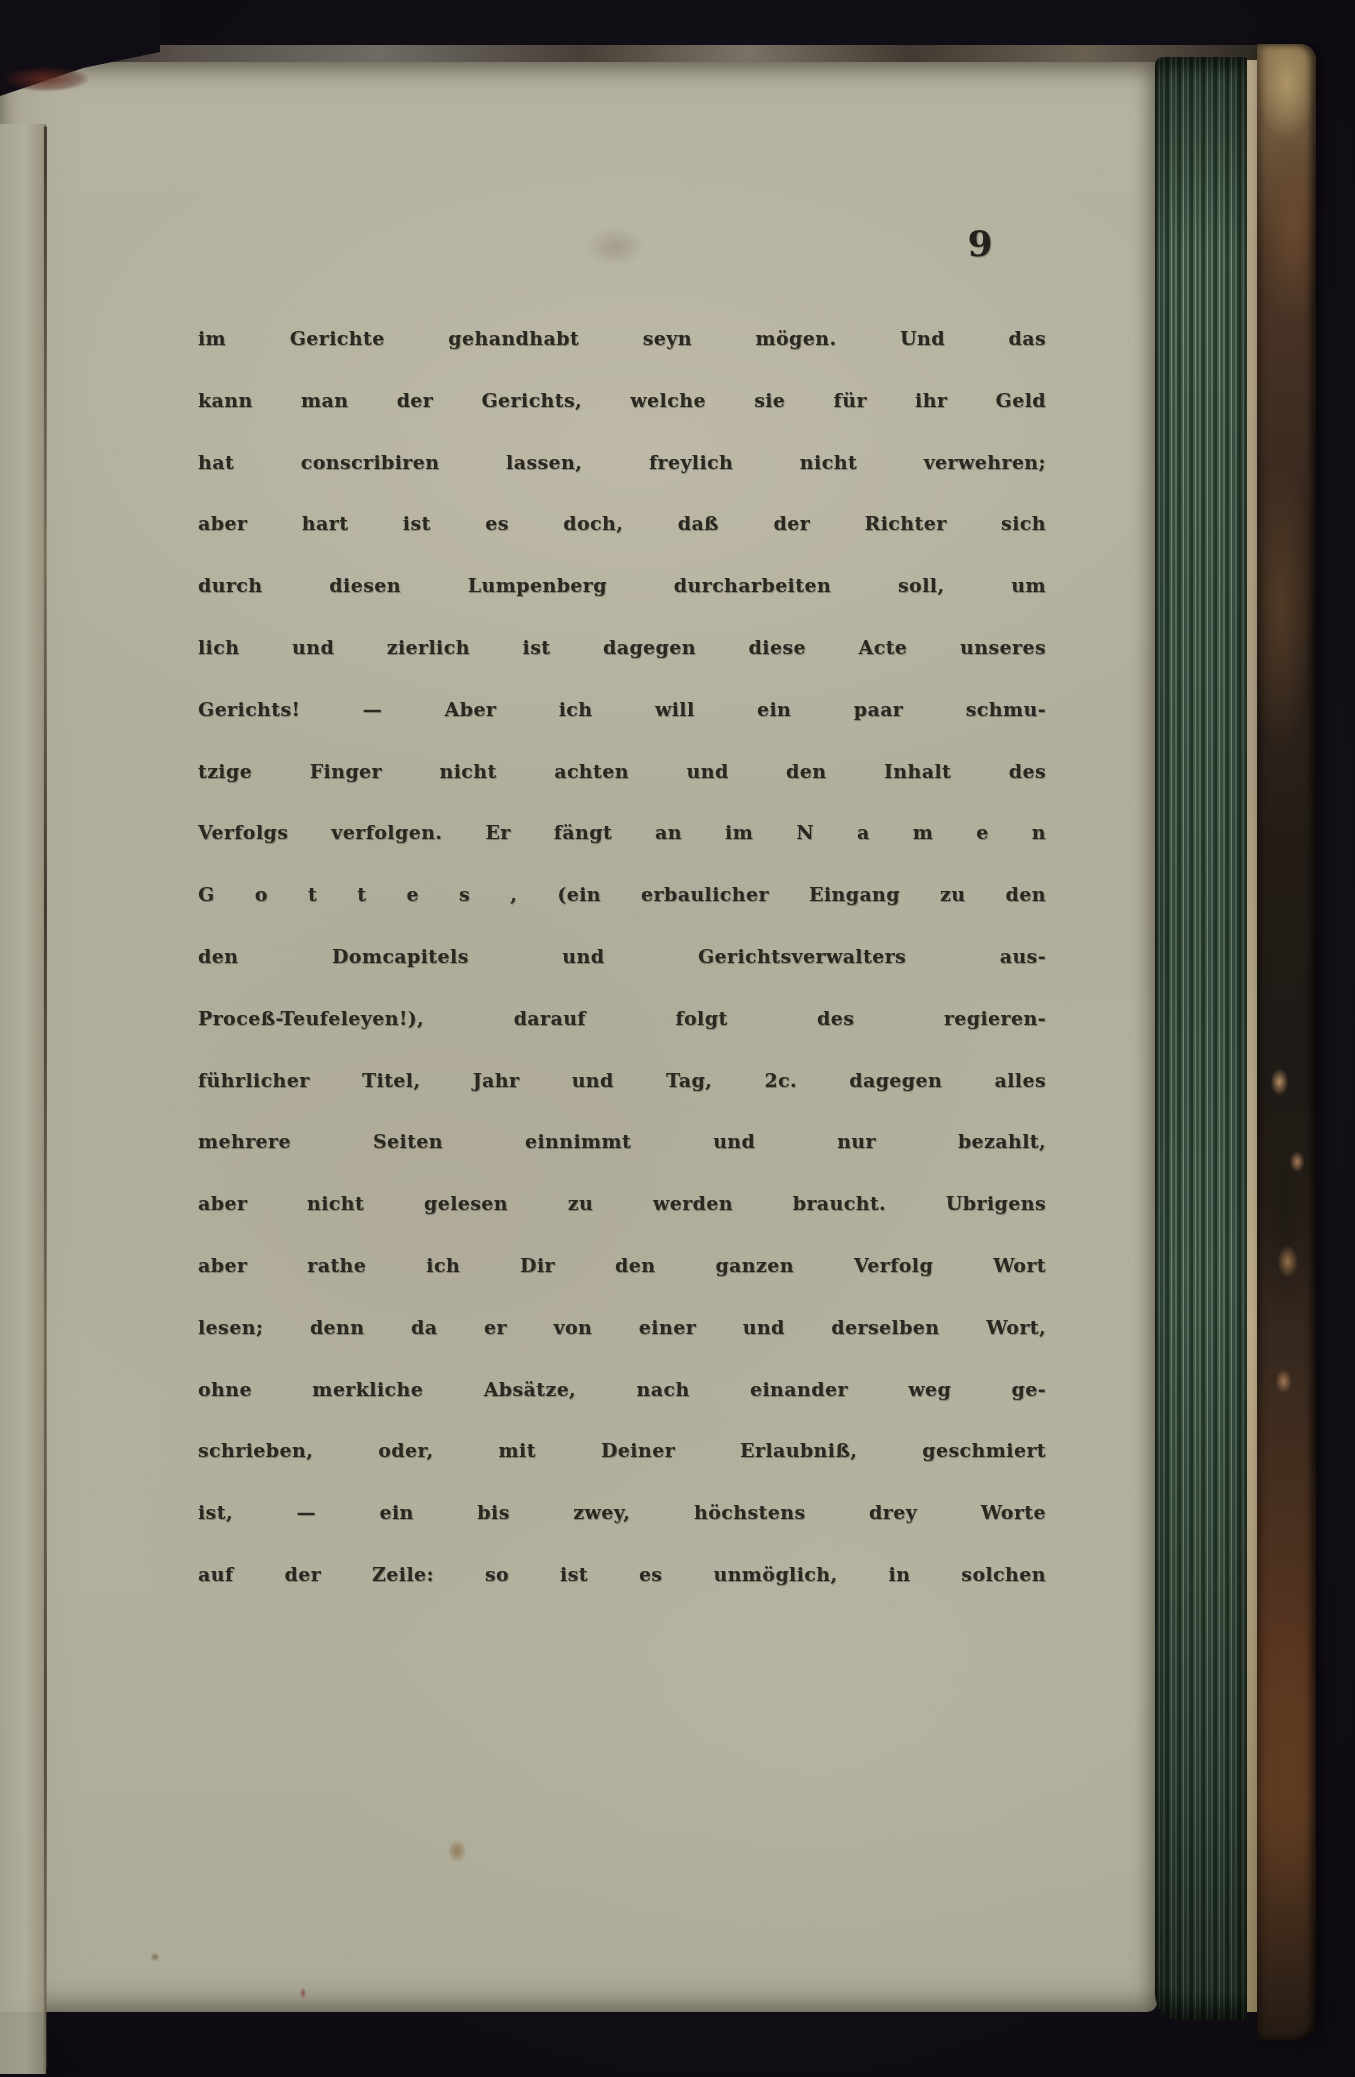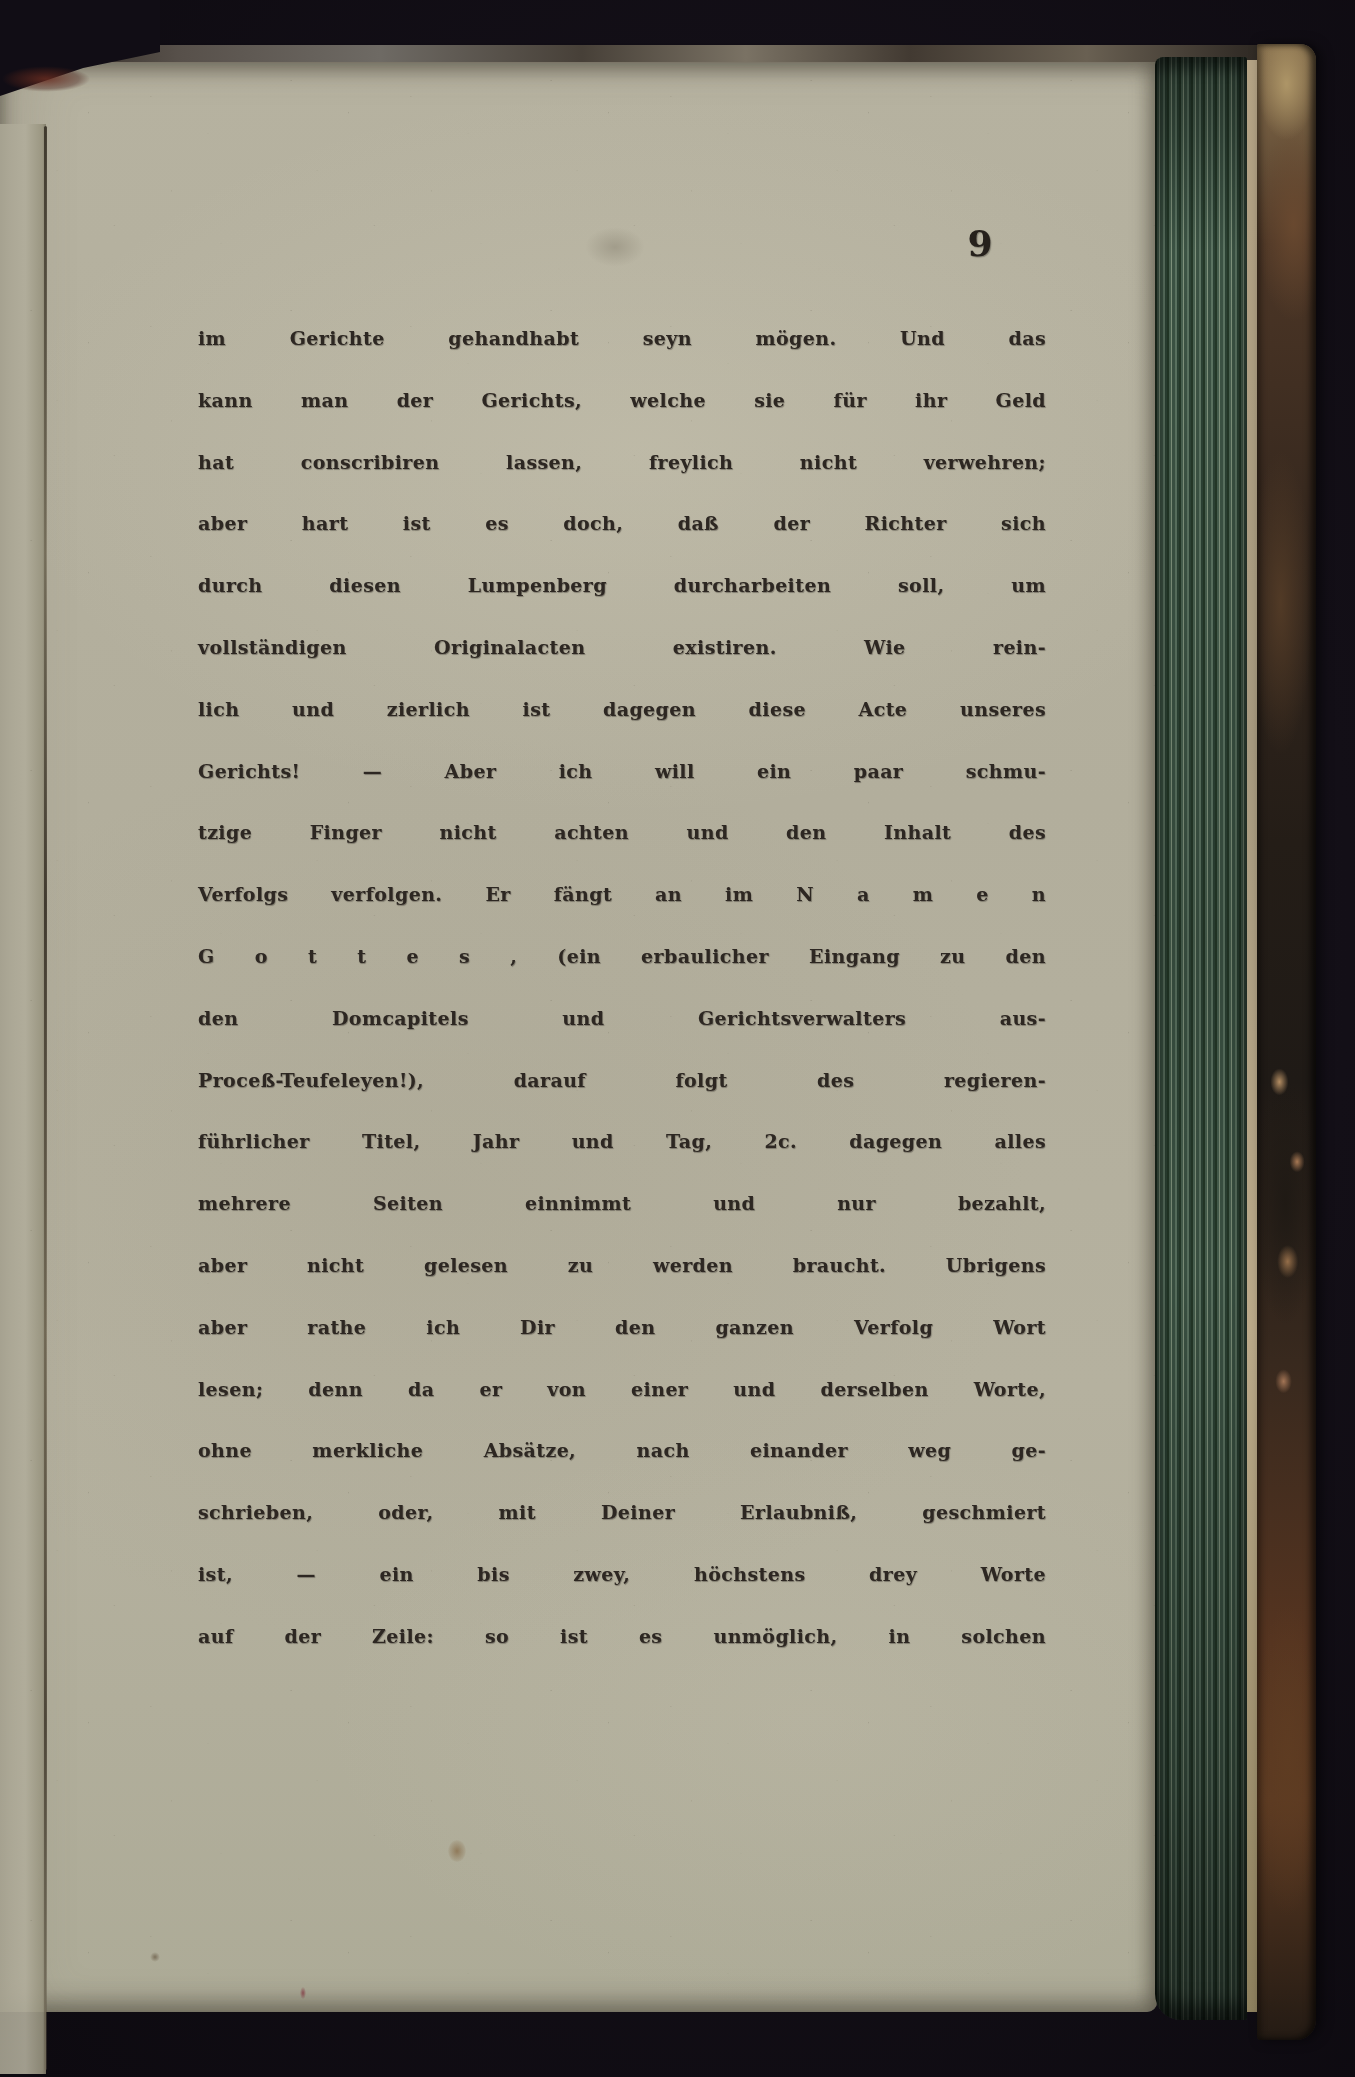--- a/index.html
+++ b/index.html
@@ -177,33 +177,32 @@
     <div class="stain stain-4"></div>
 
     <div class="page-number">9</div>
 
     <div class="text-block">
         <div class="text-line">im Gerichte gehandhabt seyn mögen. Und das</div>
         <div class="text-line">kann man der Gerichts, welche sie für ihr Geld</div>
         <div class="text-line">hat conscribiren lassen, freylich nicht verwehren;</div>
         <div class="text-line">aber hart ist es doch, daß der Richter sich</div>
         <div class="text-line">durch diesen Lumpenberg durcharbeiten soll, um</div>
-        <div class="text-line">vollständigen Originalacten existiren. Wie rein-</div>
         <div class="text-line">lich und zierlich ist dagegen diese Acte unseres</div>
         <div class="text-line">Gerichts! — Aber ich will ein paar schmu-</div>
         <div class="text-line">tzige Finger nicht achten und den Inhalt des</div>
         <div class="text-line">Verfolgs verfolgen. Er fängt an im N a m e n</div>
         <div class="text-line">G o t t e s , (ein erbaulicher Eingang zu den</div>
         <div class="text-line">den Domcapitels und Gerichtsverwalters aus-</div>
         <div class="text-line">Proceß-Teufeleyen!), darauf folgt des regieren-</div>
         <div class="text-line">führlicher Titel, Jahr und Tag, 2c. dagegen alles</div>
         <div class="text-line">mehrere Seiten einnimmt und nur bezahlt,</div>
         <div class="text-line">aber nicht gelesen zu werden braucht. Ubrigens</div>
         <div class="text-line">aber rathe ich Dir den ganzen Verfolg Wort</div>
-        <div class="text-line">lesen; denn da er von einer und derselben Worte,</div>
+        <div class="text-line">lesen; denn da er von einer und derselben Wort,</div>
         <div class="text-line">ohne merkliche Absätze, nach einander weg ge-</div>
         <div class="text-line">schrieben, oder, mit Deiner Erlaubniß, geschmiert</div>
         <div class="text-line">ist, — ein bis zwey, höchstens drey Worte</div>
         <div class="text-line">auf der Zeile: so ist es unmöglich, in solchen</div>
       </div>
 
     <div class="stain stain-1"></div>
     <div class="stain stain-2"></div>
     <div class="stain stain-3"></div>
   </div>

